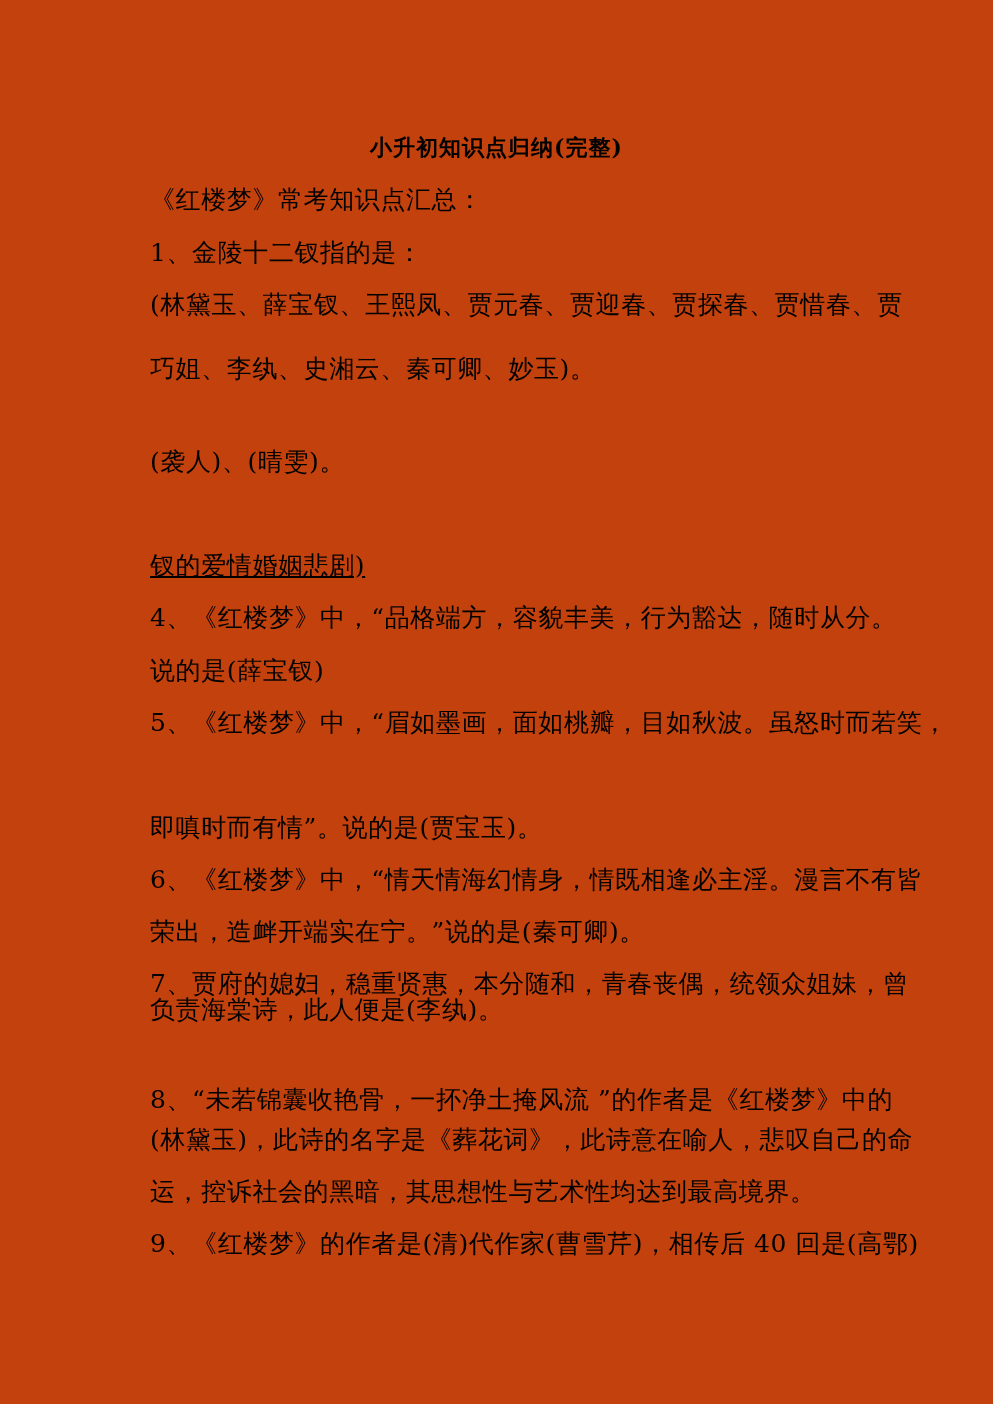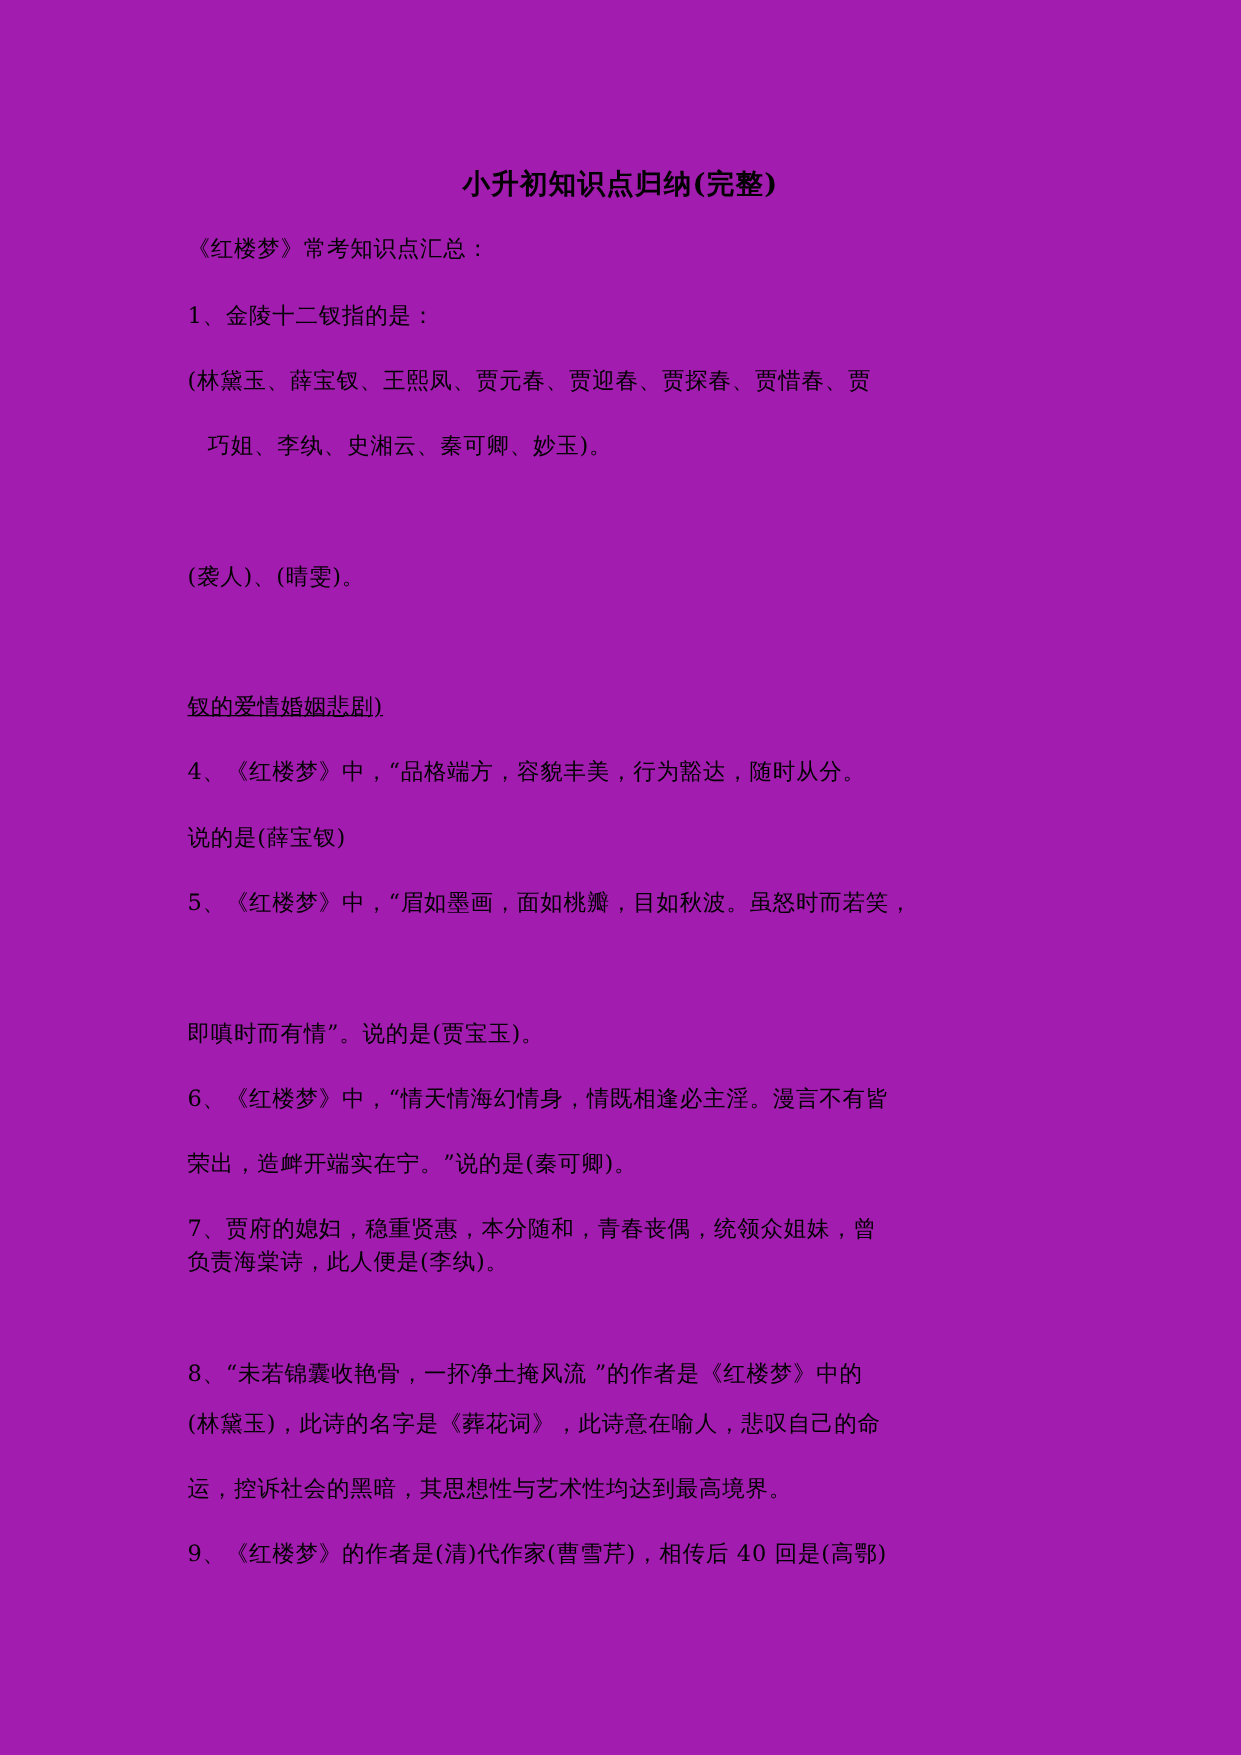--- a/index.html
+++ b/index.html
@@ -13,53 +13,53 @@
     position: relative;
     overflow: hidden;
     font-family: "DejaVu Serif", "Liberation Serif", serif;
     color: #000000;
   }
   .page {
     position: absolute;
     left: 0; top: 0;
     width: 993px;
     height: 1404px;
-    background: #a21caf;
+    background: #c2410c;
   }
   .title {
     position: absolute;
     left: 0;
     width: 993px;
     top: 132px;
     text-align: center;
     font-size: 22px;
     font-weight: bold;
     line-height: 30px;
     letter-spacing: 1px;
     white-space: nowrap;
   }
   .line {
     position: absolute;
     left: 150px;
-    font-size: 18px;
+    font-size: 25px;
     line-height: 26px;
     white-space: nowrap;
     letter-spacing: 0.6px;
   }
 </style>
 </head>
 <body>
 
 <div class="page">
   <div class="title">小升初知识点归纳(完整)</div>
 
   <div class="line" style="top: 187px;">《红楼梦》常考知识点汇总：</div>
   <div class="line" style="top: 240px;">1、金陵十二钗指的是：</div>
   <div class="line" style="top: 292px;">(林黛玉、薛宝钗、王熙凤、贾元春、贾迎春、贾探春、贾惜春、贾</div>
-  <div class="line" style="top: 344px; margin-left: 16px;">巧姐、李纨、史湘云、秦可卿、妙玉)。</div>
+  <div class="line" style="top: 356px;">巧姐、李纨、史湘云、秦可卿、妙玉)。</div>
   <div class="line" style="top: 449px;">(袭人)、(晴雯)。</div>
   <div class="line" style="top: 553px; text-decoration: underline;">钗的爱情婚姻悲剧)</div>
   <div class="line" style="top: 605px;">4、《红楼梦》中，“品格端方，容貌丰美，行为豁达，随时从分。</div>
   <div class="line" style="top: 658px;">说的是(薛宝钗)</div>
   <div class="line" style="top: 710px;">5、《红楼梦》中，“眉如墨画，面如桃瓣，目如秋波。虽怒时而若笑，</div>
   <div class="line" style="top: 815px;">即嗔时而有情”。说的是(贾宝玉)。</div>
   <div class="line" style="top: 867px;">6、《红楼梦》中，“情天情海幻情身，情既相逢必主淫。漫言不有皆</div>
   <div class="line" style="top: 919px;">荣出，造衅开端实在宁。”说的是(秦可卿)。</div>
   <div class="line" style="top: 971px;">7、贾府的媳妇，稳重贤惠，本分随和，青春丧偶，统领众姐妹，曾</div>
   <div class="line" style="top: 997px;">负责海棠诗，此人便是(李纨)。</div>

